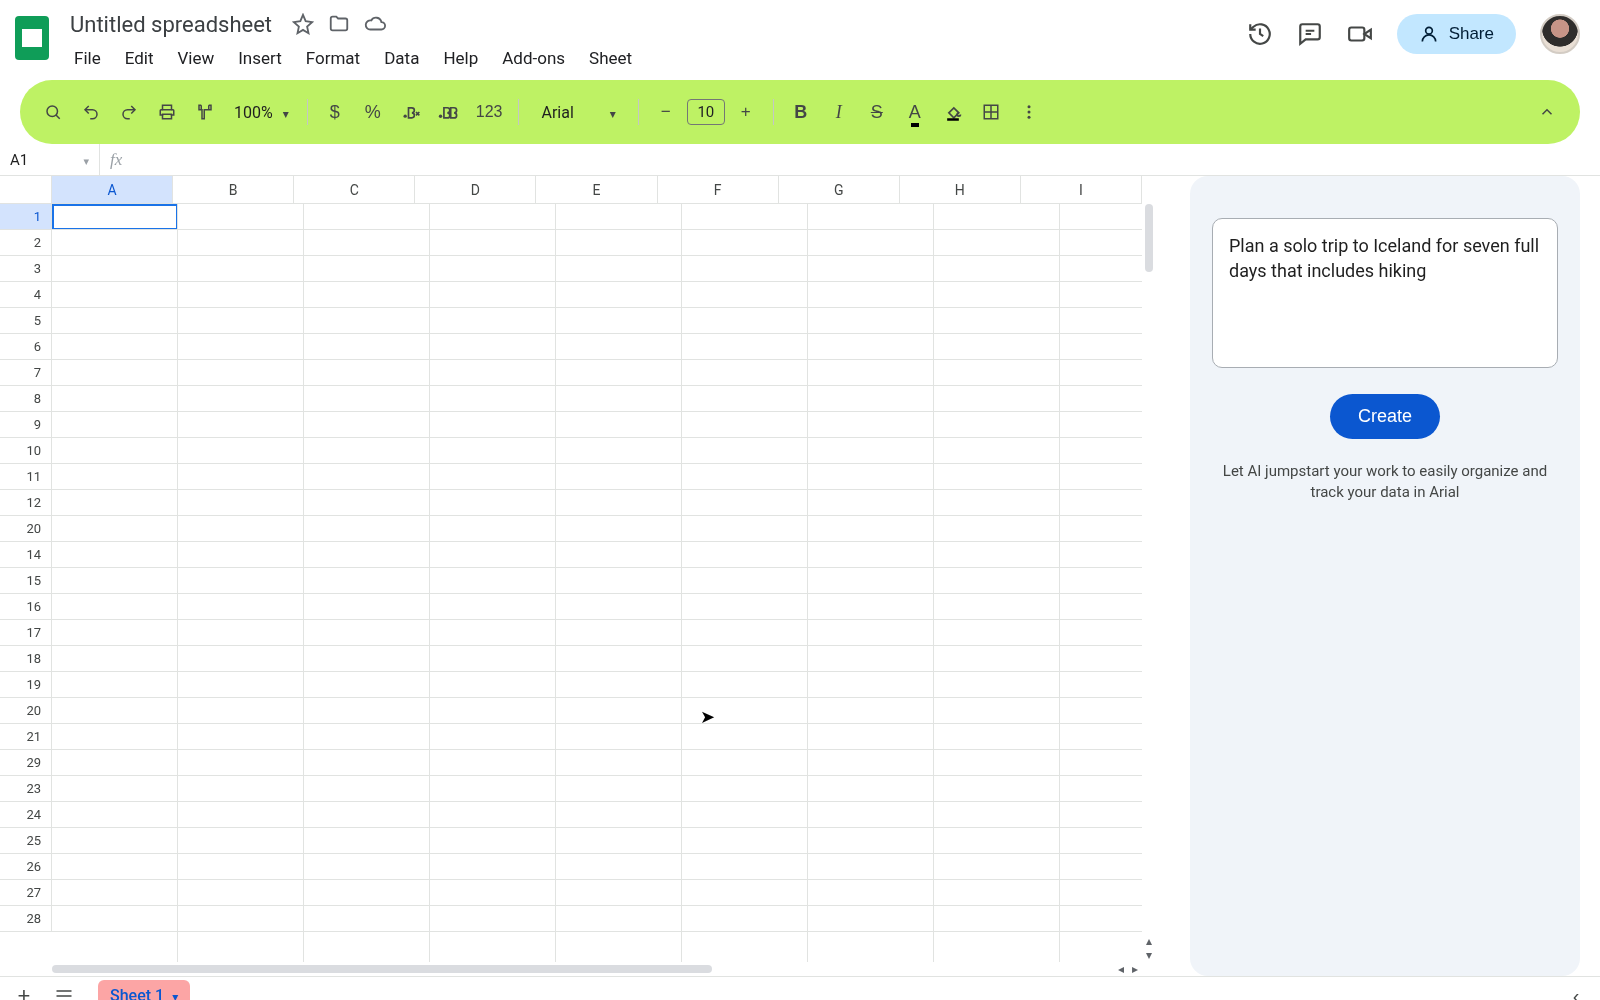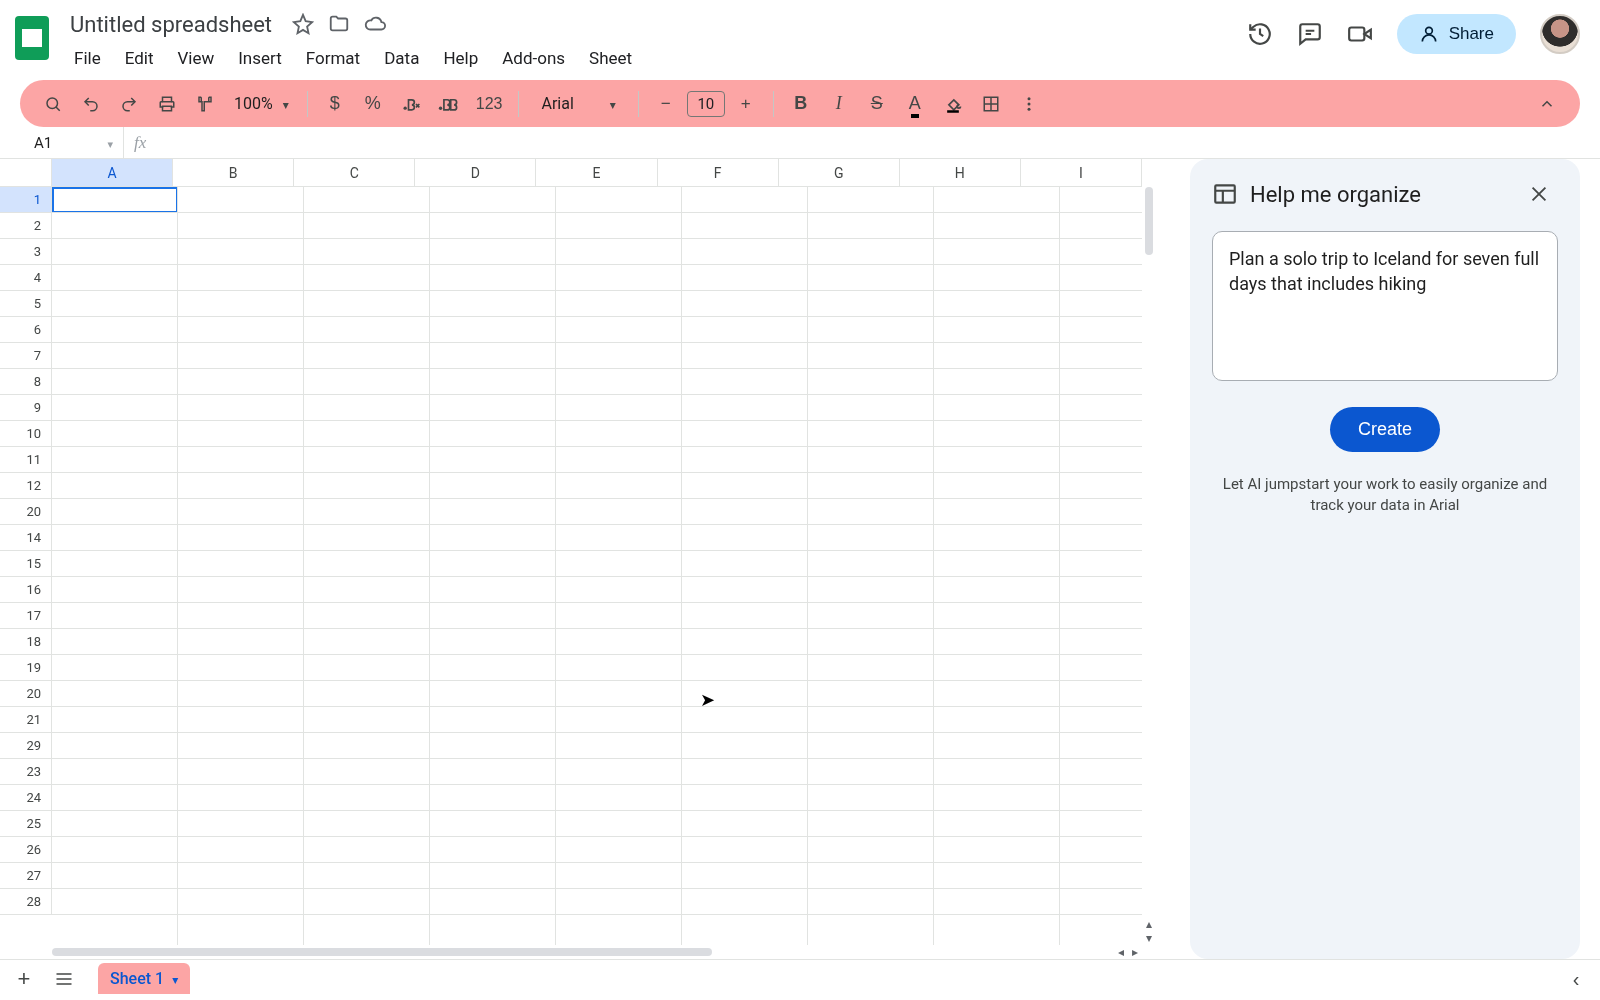--- a/index.html
+++ b/index.html
@@ -79,23 +79,23 @@
     padding:10px 22px; font-size:17px; color:#001d35; display:flex; align-items:center; gap:10px; cursor:pointer;
   }
   .avatar{
     width:40px;height:40px;border-radius:50%;
     background: radial-gradient(circle at 50% 35%, #c79487 0 30%, #2f2d2c 32% 60%, #e9dfd5 62% 100%);
     border:2px solid #d3ccc4;
   }
   
   .toolbar-wrap{ padding:6px 20px 0 20px; }
   .toolbar{
-    background:#fca5a5;
+    background:#bef264;
     border-radius:40px;
-    height:47px;
+    height:64px;
     display:flex; align-items:center;
     padding:0 18px;
     gap:8px;
   }
   .tb-btn{
     width:30px;height:30px;background:none;border:none;color:#444746;cursor:pointer;
     display:flex;align-items:center;justify-content:center;font-size:17px;
     border-radius:4px;
   }
   .tb-sep{ width:1px; height:26px; background:#c4c7c5; margin:0 4px;}
@@ -118,21 +118,21 @@
   .tb-fill{position:relative;}
   .tb-fill svg{overflow:visible;}
   .chevup{ margin-left:auto;}
   
   .fxrow{
     height:32px;border-bottom:1px solid #e1e3e1;
     display:flex;align-items:center;
   }
   .namebox{
     width:100px;height:100%;display:flex;align-items:center;justify-content:space-between;
-    padding:0 10px;font-size:15px;color:#1f1f1f;border-right:1px solid #e1e3e1;margin-left:24px;
+    padding:0 10px;font-size:15px;color:#1f1f1f;border-right:1px solid #e1e3e1;
   }
   .namebox .caret::after{content:"▾";font-size:11px;color:#9aa0a6;}
   .fx-icon{font-style:italic;font-family:serif;font-size:17px;color:#9aa0a6;padding:0 10px;}
   
   .workspace{
     display:flex;
     height:calc(100% - 74px - 56px - 32px - 38px);
   }
   .grid-area{
     width:1160px;
@@ -496,34 +496,20 @@
     </div>
     <div class="hscroll">
       <div class="thumb"></div>
       <div class="arrow" style="right:14px;">◂</div>
       <div class="arrow" style="right:0;">▸</div>
     </div>
     <div class="cursor">➤</div>
   </div>
 
   <div class="sidepanel">
-    <div class="sp-head">
-      <span>
-        <svg width="26" height="26" viewBox="0 0 24 24" fill="none" stroke="#444746" stroke-width="2">
-            <rect x="3" y="4" width="18" height="16" rx="1"></rect>
-            <path d="M3 9h18M10 9v11"></path>
-          </svg>
-      </span>
-      <span class="sp-title">Help me organize</span>
-      <button class="sp-close">
-        <svg width="22" height="22" viewBox="0 0 24 24" fill="none" stroke="currentColor" stroke-width="2">
-            <path d="M5 5l14 14M19 5 5 19"></path>
-          </svg>
-      </button>
-    </div>
     <textarea class="sp-textarea" style="">Plan a solo trip to Iceland for seven full days that includes hiking</textarea>
     <button class="sp-create">Create</button>
     <p class="sp-hint">Let AI jumpstart your work to easily organize and track your data in Arial</p>
   </div>
 </div>
 
 <div class="tabbar">
   <div class="tabbar-left">
     <button class="tab-btn">+</button>
     <button class="tab-btn">

